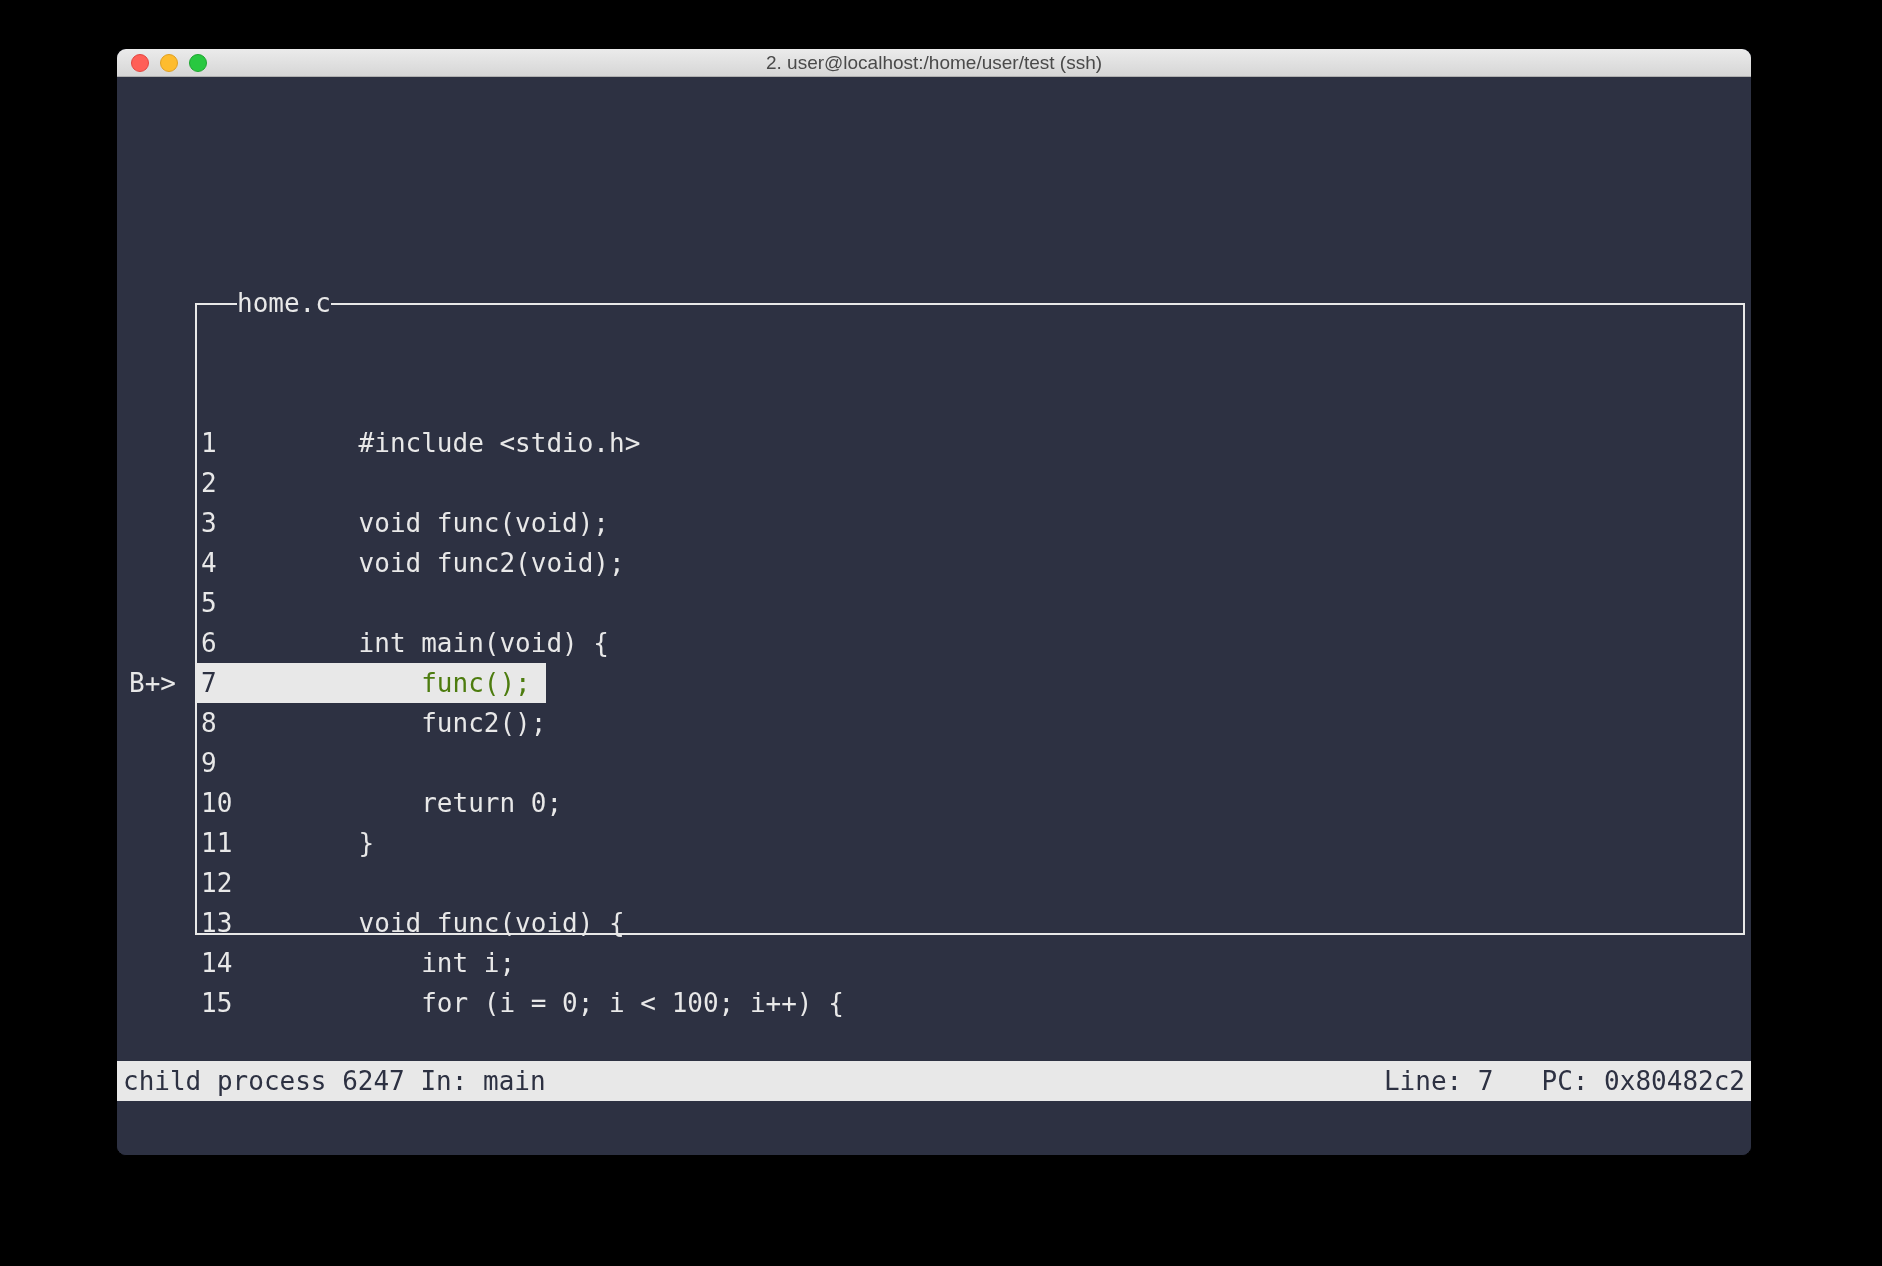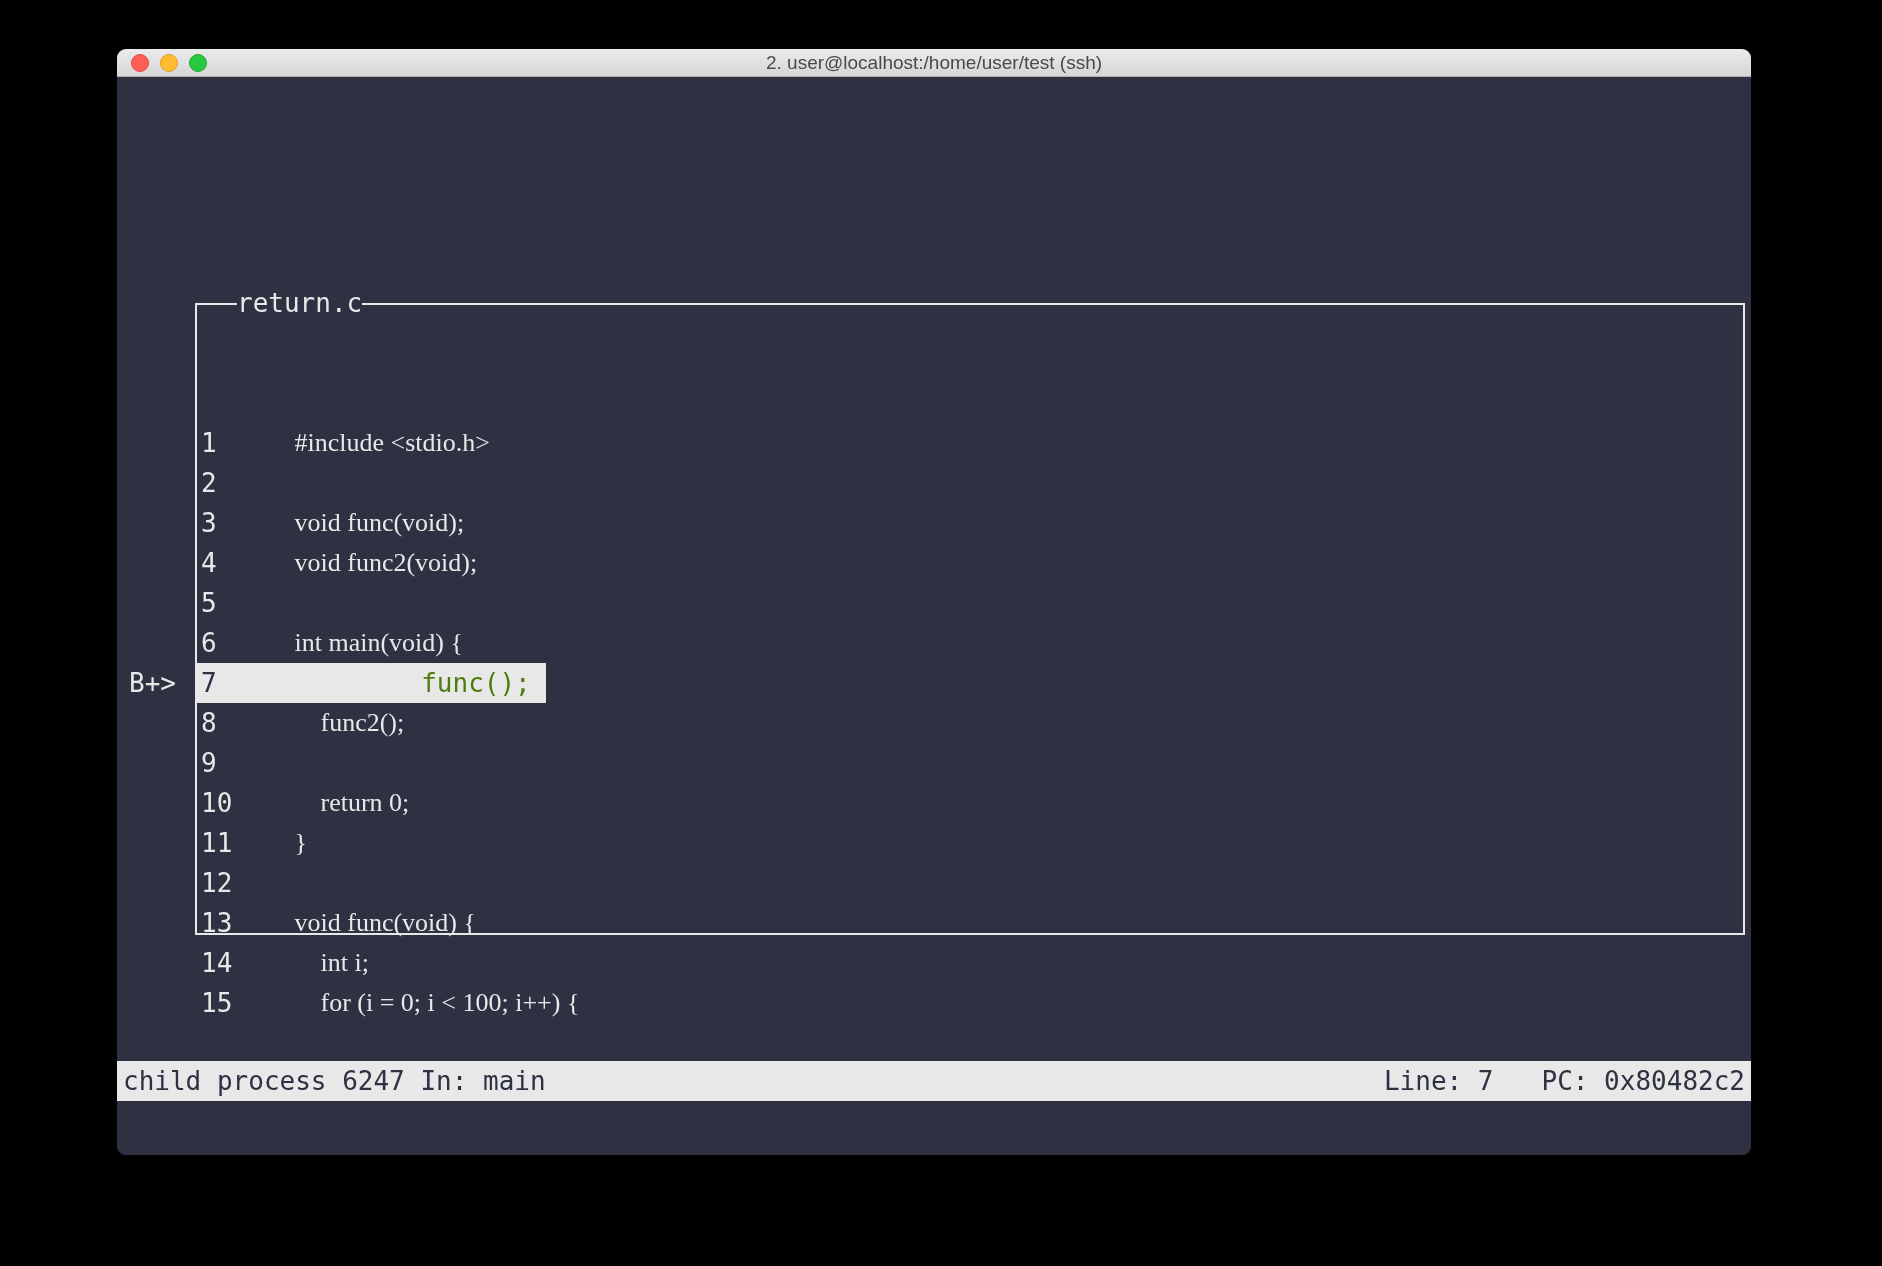--- a/index.html
+++ b/index.html
@@ -85,21 +85,20 @@
     color:#e8e8e8;
   }
   .ln{
     width:54px;
     padding-left:6px;
     color:#e8e8e8;
   }
   .code{
     flex:1;
     padding-left:0;
-    font-family:Liberation Serif, serif;
   }
   
   .hi-wrap{
     display:flex;
     flex:1;
   }
   .hi-text{
     background:#e8e8e8;
     color:#4d7c0f;
     padding-right:0;
@@ -133,21 +132,21 @@
       <div class="tl green"></div>
     </div>
     <div class="title">2. user@localhost:/home/user/test (ssh)</div>
   </div>
 
   <div class="term">
     <div class="term-inner">
 
       <div class="tui" style="height: 644px;">
         <div class="frame" style="top: 12px; height: 632px;">
-          <span class="frame-title">return.c</span>
+          <span class="frame-title">home.c</span>
         </div>
         <div class="rows" id="rows"><div class="row"><span class="gut"></span><span class="ln">1</span><span class="code">       #include &lt;stdio.h&gt;</span></div><div class="row"><span class="gut"></span><span class="ln">2</span><span class="code"></span></div><div class="row"><span class="gut"></span><span class="ln">3</span><span class="code">       void func(void);</span></div><div class="row"><span class="gut"></span><span class="ln">4</span><span class="code">       void func2(void);</span></div><div class="row"><span class="gut"></span><span class="ln">5</span><span class="code"></span></div><div class="row"><span class="gut"></span><span class="ln">6</span><span class="code">       int main(void) {</span></div><div class="row"><span class="gut">B+&gt;</span><span class="hi-wrap"><span class="ln" style="background: rgb(232, 232, 232); color: rgb(45, 49, 66);">7</span><span class="hi-text">           func();</span><span class="hi-cursor"></span><span class="hi-rest"></span></span></div><div class="row"><span class="gut"></span><span class="ln">8</span><span class="code">           func2();</span></div><div class="row"><span class="gut"></span><span class="ln">9</span><span class="code"></span></div><div class="row"><span class="gut"></span><span class="ln">10</span><span class="code">           return 0;</span></div><div class="row"><span class="gut"></span><span class="ln">11</span><span class="code">       }</span></div><div class="row"><span class="gut"></span><span class="ln">12</span><span class="code"></span></div><div class="row"><span class="gut"></span><span class="ln">13</span><span class="code">       void func(void) {</span></div><div class="row"><span class="gut"></span><span class="ln">14</span><span class="code">           int i;</span></div><div class="row"><span class="gut"></span><span class="ln">15</span><span class="code">           for (i = 0; i &lt; 100; i++) {</span></div></div>
       </div>
 
       <div class="status">
         <span class="left">child process 6247 In: main</span>
         <span class="right">
           <span>Line: 7</span>
           <span>PC: 0x80482c2</span>
         </span>

